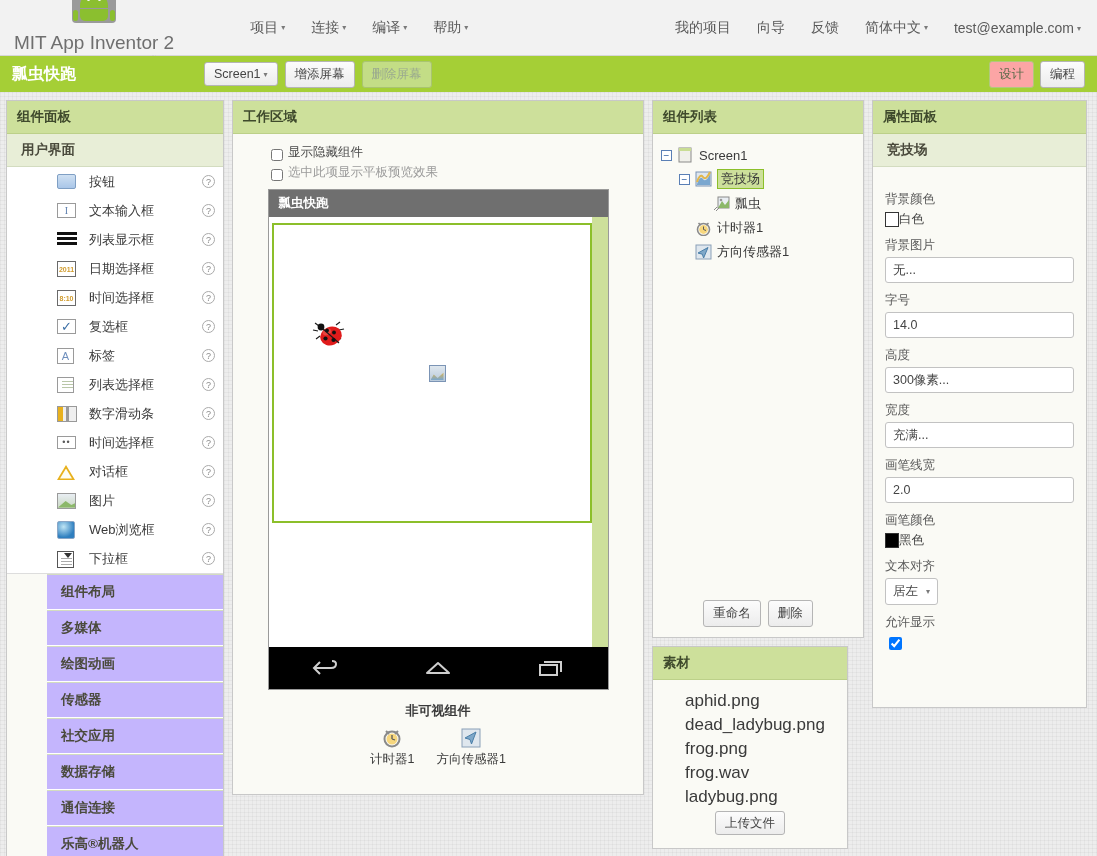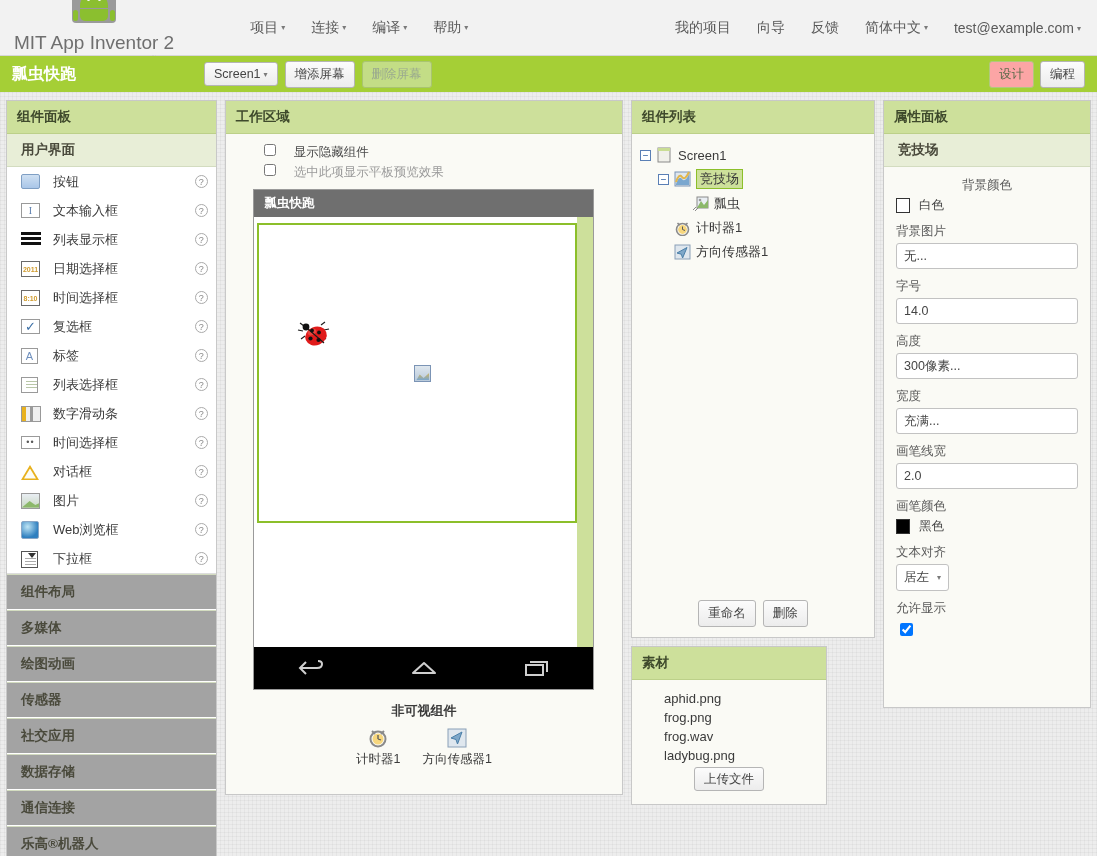--- a/index.html
+++ b/index.html
@@ -87,36 +87,37 @@
     background:#cde09b; padding: 7px 10px; font-weight:bold;
     font-size:13.5px; color:#3f4a2c; border-bottom:1px solid #bcd089;
   }
   .sub-head {
     background:#e8eed7; padding: 7px 14px; font-weight:bold;
     font-size:13.5px; color:#4a4a3c; border-bottom:1px solid #d3dcc0;
   }
 
   
   #palette { width:218px; }
-  .pal-list { background:#fff; border-bottom:1px solid #ddd; }
+  .pal-list { background:#fff; border-bottom:1px solid #ddd;padding-left:36px; }
   .pal-item {
     display:flex; align-items:center; height:29px;
     padding: 0 8px 0 14px; cursor:pointer;
   }
   .pal-icon { width:22px; height:20px; flex:0 0 22px; margin-right:10px; position:relative; }
   .pal-label { flex:1; font-size:13px; color:#3a3a3a; }
   .help-q {
     width:13px; height:13px; border:1px solid #aaa; border-radius:50%;
     font-size:9px; line-height:12px; text-align:center; color:#888;
     background:#fff; cursor:pointer;
   }
   .cat-row {
-    background:#a3a3a3; padding:8px 14px; font-weight:bold; font-size:13.5px;
+    background:#c4b5fd; padding:8px 14px; font-weight:bold; font-size:13.5px;
     color:#4a4a3c; border-bottom:1px solid #fff; border-top:1px solid #d3dcc0;
     cursor:pointer;
+    margin-left:40px;
   }
 
   
   .ic-button { width:19px;height:15px;background:linear-gradient(#cfe0f2,#a9c6e8);border:1px solid #7f9fc4;border-radius:2px;margin-top:2px;}
   .ic-textbox { width:19px;height:15px;background:#fff;border:1px solid #9a9a9a;margin-top:2px;font-size:10px;color:#5d7fae;text-align:center;line-height:14px;font-family:"Liberation Serif",serif;}
   .ic-listview { width:20px;height:15px;margin-top:2px;background:repeating-linear-gradient(#111 0 3px,#fff 3px 5px);}
   .ic-square { width:19px;height:16px;background:#fff;border:1px solid #6a6a6a;margin-top:2px;font-size:7px;color:#d09b2c;text-align:center;line-height:15px;font-weight:bold;}
   .ic-check { width:19px;height:15px;background:#fff;border:1px solid #9a9a9a;margin-top:2px;color:#3a6ea5;font-size:13px;text-align:center;line-height:13px;font-weight:bold;}
   .ic-label { width:17px;height:16px;background:#fff;border:1px solid #9a9a9a;margin-top:2px;color:#6e8fbd;font-size:11px;text-align:center;line-height:15px;}
   .ic-listpick { width:17px;height:16px;background:#fff;border:1px solid #9a9a9a;margin-top:2px;background-image:repeating-linear-gradient(#b9c7a8 0 1px,transparent 1px 3px);background-position:4px 3px;background-size:11px 9px;background-repeat:no-repeat;}
@@ -126,21 +127,21 @@
   .ic-alert:after{content:"";position:absolute;left:-6px;top:4px;width:12px;height:10px;background:#fdfdf6;clip-path:polygon(50% 0,100% 100%,0 100%);}
   .ic-image { width:19px;height:16px;margin-top:2px;background:linear-gradient(#e9eef3,#c9d8c2);border:1px solid #9a9a9a;position:relative;overflow:hidden;}
   .ic-image:after{content:"";position:absolute;bottom:0;left:0;width:19px;height:8px;background:#8cb86a;clip-path:polygon(0 100%,40% 20%,70% 70%,100% 35%,100% 100%);}
   .ic-web { width:18px;height:18px;border:1px solid #8aa6c6;margin-top:1px;background:radial-gradient(circle at 35% 30%,#bfe5f5,#2f7fbf 70%);border-radius:2px;}
   .ic-spinner { width:17px;height:17px;background:#fff;border:1px solid #555;margin-top:2px;position:relative;background-image:repeating-linear-gradient(#aaa 0 1px,transparent 1px 3px);background-position:3px 6px;background-size:11px 8px;background-repeat:no-repeat;}
   .ic-spinner:after{content:"";position:absolute;right:1px;top:1px;border-left:4px solid transparent;border-right:4px solid transparent;border-top:5px solid #333;}
 
   
   #viewer { width:412px; }
   #viewer-body { padding: 10px 0 12px 0; background:#fafaf5; min-height: 660px; }
-  .chk-row { display:flex; align-items:flex-start; gap:18px; padding-left:38px; margin-bottom:3px; }
+  .chk-row { display:flex; align-items:flex-end; gap:5px; padding-left:38px; margin-bottom:3px; }
   .chk-row input { margin:0; width:12px; height:12px; }
   .chk-row span { font-size:12.5px; color:#4a4a4a; }
   .chk-row.dim span { color:#9a9a9a; }
 
   #phone {
     width:341px; margin: 8px auto 0 auto;
     border:1px solid #9a9a9a; background:#fff;
   }
   #status-bar {
     height:28px; background:#000; display:flex; align-items:center;
@@ -162,46 +163,46 @@
     background:linear-gradient(#e2b64a,#7aa7cf); clip-path: polygon(0 100%,25% 30%,55% 75%,100% 10%,100% 100%); }
   #nav-bar { height:42px; background:#000; display:flex; align-items:center;
     justify-content:space-around; color:#d6d6d6; }
   #nonvisible { text-align:center; margin-top:12px; }
   #nonvisible .nv-title { font-weight:bold; font-size:13px; color:#3a3a3a; }
   #nv-items { display:flex; justify-content:center; gap:22px; margin-top:7px; }
   .nv-item { text-align:center; font-size:12.5px; color:#3a3a3a; }
   .nv-ico { height:22px; margin-bottom:2px; }
 
   
-  #comps { width:244px; }
+  #comps { width:212px; }
   #tree { padding:10px 8px; min-height: 460px; }
   .tnode { display:flex; align-items:center; gap:5px; font-size:13px; padding:3px 2px; cursor:pointer;}
   .toggle { width:11px;height:11px;border:1px solid #5a7fb5;background:#fff;color:#2c5c9e;
     font-size:10px;line-height:9px;text-align:center;cursor:pointer;flex:0 0 11px;}
   .tspacer { width:11px; flex:0 0 11px; }
   .tnode.sel .tlabel { background:#cde09b; border:1px solid #8cbf2a; padding:0 3px; }
   .ticon { width:17px; height:16px; flex:0 0 17px; }
   #tree-btns { display:flex; gap:7px; justify-content:center; padding:6px 0 10px 0; }
 
   #media { width:196px; margin-top:8px; }
   #media-list { padding:9px 0 6px 0; }
-  .media-item { font-size:13px; color:#3a3a3a; padding:2px 16px 2px 32px; cursor:pointer; }
+  .media-item { font-size:17px; color:#3a3a3a; padding:2px 16px 2px 32px; cursor:pointer; }
   #media-btn-row { text-align:center; padding:6px 0 10px 0; }
 
   
   #props { width:215px; }
   #props-body { padding:8px 12px 14px 12px; min-height:540px; }
   .prop-label { font-size:12.5px; color:#5a5a5a; margin: 9px 0 3px 0; }
-  .prop-label:first-child { margin-top:2px;text-align:center; }
+  .prop-label:first-child { margin-top:16px; }
   .prop-input {
     width:100%; border:1px solid #c2c2c2; border-radius:3px; background:#fff;
     padding:5px 7px; font-size:12.5px; color:#444;
     font-family:"Liberation Sans", sans-serif;
   }
-  .color-row { display:flex; align-items:center; gap:9px; margin-top:1px; }
+  .color-row { display:flex; align-items:center; margin-top:1px; }
   .swatch { width:14px;height:15px;border:1px solid #333; }
   .color-name { font-size:12.5px; color:#444; }
   .prop-select {
     display:inline-flex; align-items:center; gap:5px;
     border:1px solid #c2c2c2; border-radius:3px; background:#fff;
     padding:4px 7px; font-size:12.5px; color:#444; cursor:pointer;
   }
 </style>
 </head>
 <body>
@@ -541,20 +542,21 @@
       <div id="tree-btns">
         <div class="btn">重命名</div>
         <div class="btn">删除</div>
       </div>
     </div>
 
     <div class="panel" id="media">
       <div class="panel-head">素材</div>
       <div id="media-list">
         <div class="media-item">aphid.png</div>
+        <div class="media-item">dead_ladybug.png</div>
         <div class="media-item">frog.png</div>
         <div class="media-item">frog.wav</div>
         <div class="media-item">ladybug.png</div>
         <div id="media-btn-row">
           <span class="btn">上传文件</span>
         </div>
       </div>
     </div>
   </div>
 

